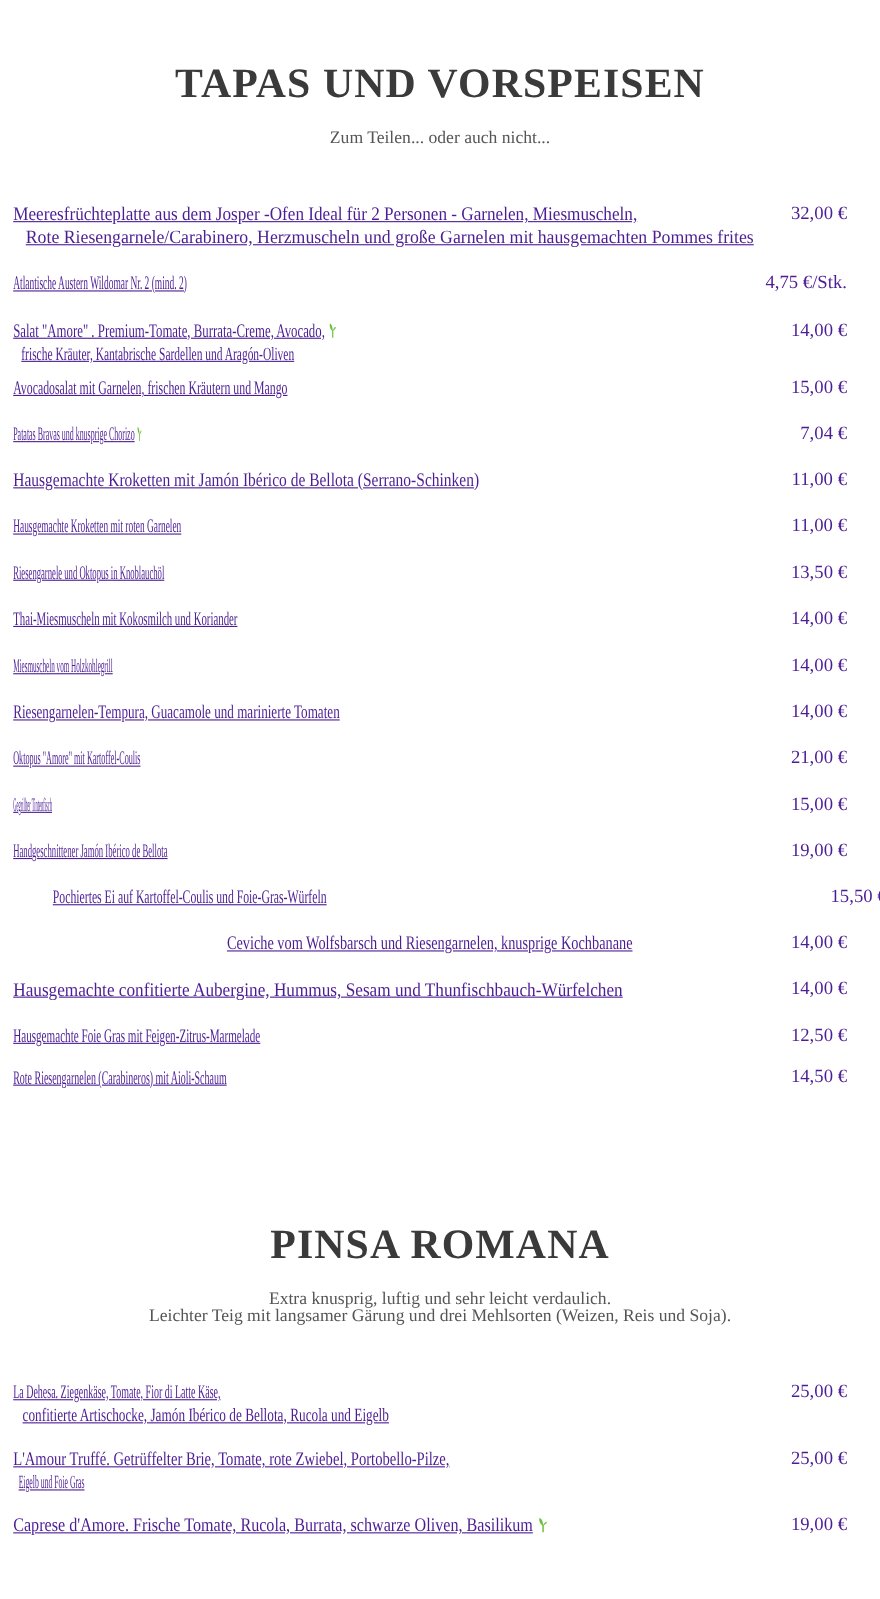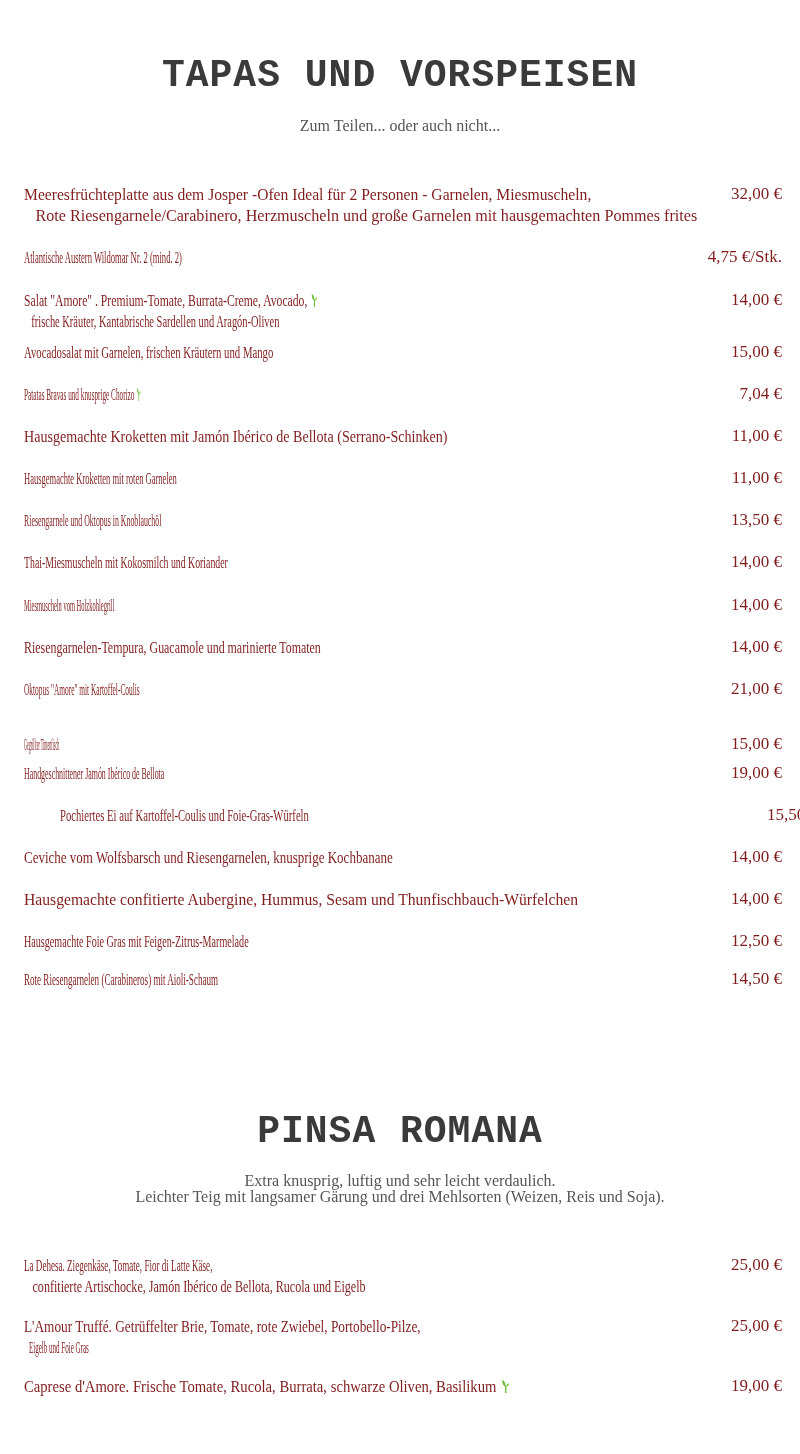--- a/index.html
+++ b/index.html
@@ -13,42 +13,43 @@
       position: relative;
       overflow: hidden;
       color: #4a4a4a;
       font-family: "Liberation Serif", "DejaVu Serif", serif;
     }
     .section-title {
       position: absolute;
       left: 0;
       width: 800px;
       text-align: center;
-      font-family: Liberation Mono, monospace;
+      font-family: Liberation Serif, serif;
       font-weight: bold;
       color: #3a3a3a;
       letter-spacing: 1px;
       margin: 0;
     }
     .section-subtitle {
       position: absolute;
       left: 0;
       width: 800px;
       text-align: center;
       font-size: 16px;
       color: #555555;
       line-height: 16px;
       margin: 0;
     }
     .item {
       position: absolute;
-      left: 24px;
+      left: 12px;
       width: 758px;
       font-size: 17.5px;
-      color: #7f1d1d;
+      color: #4c1d95;
+      text-decoration: underline;
     }
     .item .name-line {
       display: block;
       white-space: nowrap;
       line-height: 22px;
       transform-origin: left center;
     }
     .item .cont-line {
       display: block;
       white-space: nowrap;
@@ -131,33 +132,33 @@
       <span class="price">14,00 €</span>
     </div>
     <div class="item" style="top: 636px;">
       <span class="name-line" style="transform: scaleX(0.680739);"><span>Riesengarnelen-Tempura, Guacamole und marinierte Tomaten</span></span>
       <span class="price">14,00 €</span>
     </div>
     <div class="item" style="top: 678px;">
       <span class="name-line" style="transform: scaleX(0.422164);"><span>Oktopus "Amore" mit Kartoffel-Coulis</span></span>
       <span class="price">21,00 €</span>
     </div>
-    <div class="item" style="top: 720px; margin-top: 13px;">
+    <div class="item" style="top: 720px;">
       <span class="name-line" style="transform: scaleX(0.233509);"><span>Gegrillter Tintenfisch</span></span>
       <span class="price">15,00 €</span>
     </div>
     <div class="item" style="top: 762px;">
       <span class="name-line" style="transform: scaleX(0.451187);"><span>Handgeschnittener Jamón Ibérico de Bellota</span></span>
       <span class="price">19,00 €</span>
     </div>
     <div class="item" style="top: 804px; margin-left: 36px;">
       <span class="name-line" style="transform: scaleX(0.609499);"><span>Pochiertes Ei auf Kartoffel-Coulis und Foie-Gras-Würfeln</span></span>
       <span class="price">15,50 €</span>
     </div>
-    <div class="item" style="top: 846px;">
+    <div class="item" style="top: 846px; text-align: right;">
       <span class="name-line" style="transform: scaleX(0.742744);"><span>Ceviche vom Wolfsbarsch und Riesengarnelen, knusprige Kochbanane</span></span>
       <span class="price">14,00 €</span>
     </div>
     <div class="item" style="top: 888px;">
       <span class="name-line" style="transform: scaleX(0.894459);"><span>Hausgemachte confitierte Aubergine, Hummus, Sesam und Thunfischbauch-Würfelchen</span></span>
       <span class="price">14,00 €</span>
     </div>
     <div class="item" style="top: 930px;">
       <span class="name-line" style="transform: scaleX(0.577836);"><span>Hausgemachte Foie Gras mit Feigen-Zitrus-Marmelade</span></span>
       <span class="price">12,50 €</span>

